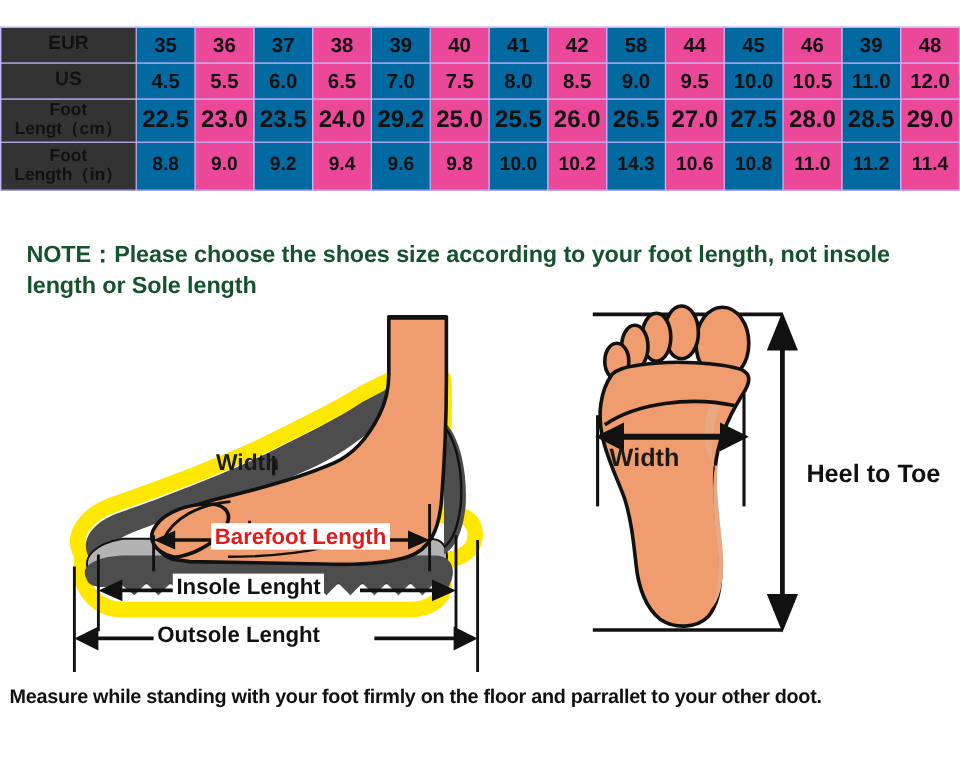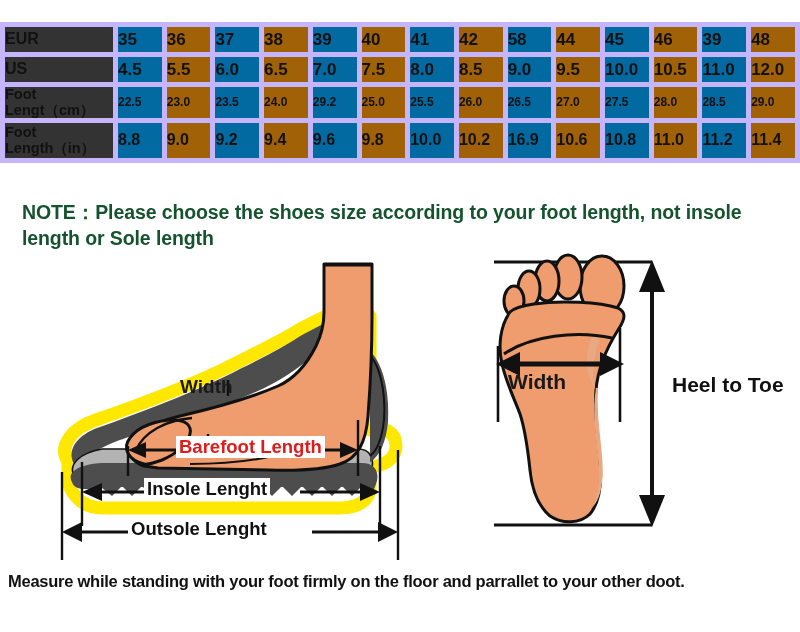--- a/index.html
+++ b/index.html
@@ -14,45 +14,45 @@
   
   #size-table-wrap {
     position:absolute; left:0; top:22px; width:800px;
   }
   table.size-table {
     border-collapse:collapse;
     width:800px;
     table-layout:fixed;
   }
   table.size-table td, table.size-table th {
-    border:5px solid #c4b5fd;
-    text-align:left;
+    border:1px solid #c4b5fd;
+    text-align:center;
     vertical-align:middle;
     font-weight:bold;
     font-size:16px;
     color:#111;
     padding:0;
     height:26px;
     line-height:1.05;
   }
   td.rowlabel {
     background:#333333;
     color:#ffffff;
     font-size:15px;
     width:113px;
     border:1px solid #111;
     padding:2px 4px;
   }
   td.rowlabel.tall { font-size:14.5px; }
   td.c-odd  { background:#0369a1; }
-  td.c-even { background:#a16207; }
+  td.c-even { background:#ec4899; }
   td.us { color:#e01b1b; }
   tr.r-eur td:not(.rowlabel) { height:30px; font-size:17px; }
   tr.r-us  td:not(.rowlabel) { height:30px; font-size:17px; }
-  tr.r-cm  td:not(.rowlabel) { height:36px; font-size:12px; }
+  tr.r-cm  td:not(.rowlabel) { height:36px; font-size:20px; }
   tr.r-in  td:not(.rowlabel) { height:40px; font-size:16px; }
 
   
   #note {
     position:absolute; left:22px; top:200px; width:762px;
     color:#14532d;
     font-size:19.5px;
     font-weight:bold;
     line-height:1.33;
     letter-spacing:-0.1px;
@@ -139,21 +139,21 @@
           <span>Length（in）</span>
         </td>
       <td class="c-odd">8.8</td>
           <td class="c-even">9.0</td>
           <td class="c-odd">9.2</td>
           <td class="c-even">9.4</td>
           <td class="c-odd">9.6</td>
           <td class="c-even">9.8</td>
           <td class="c-odd">10.0</td>
           <td class="c-even">10.2</td>
-          <td class="c-odd">16.9</td>
+          <td class="c-odd">14.3</td>
           <td class="c-even">10.6</td>
           <td class="c-odd">10.8</td>
           <td class="c-even">11.0</td>
           <td class="c-odd">11.2</td>
           <td class="c-even">11.4</td>
         </tr>
     </tbody>
   </table>
 </div>
 
@@ -311,17 +311,17 @@
 
       <g>
         <line x1="172" y1="28" x2="172" y2="260" stroke="#111" stroke-width="4"></line>
         <polygon points="172,10 159,42 185,42" fill="#111"></polygon>
         <polygon points="172,277 159,245 185,245" fill="#111"></polygon>
       </g>
     </svg>
 
     <div class="lbl" style="position:absolute; left:28px; top:120px; font-size:21px; color:#1a1a1a;">Width</div>
 
-    <div class="lbl" style="position:absolute; left:190px; top:122px; font-size:21px; color:#111; background:#fff; padding:1px 2px; white-space:nowrap;">Heel to Toe</div>
+    <div class="lbl" style="position:absolute; left:190px; top:133px; font-size:21px; color:#111; background:#fff; padding:1px 2px; white-space:nowrap;">Heel to Toe</div>
   </div>
 </div>
 
 <div id="footer-note">Measure while standing with your foot firmly on the floor and parrallet to your other doot.</div>
 
 </body></html>

